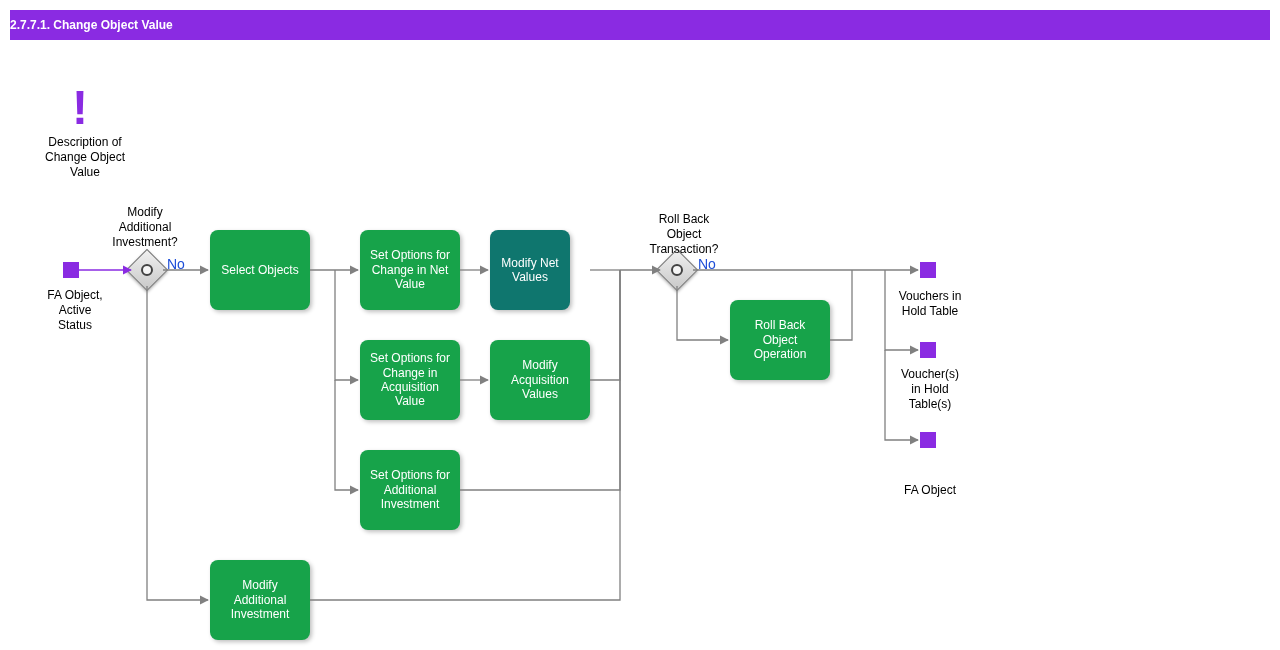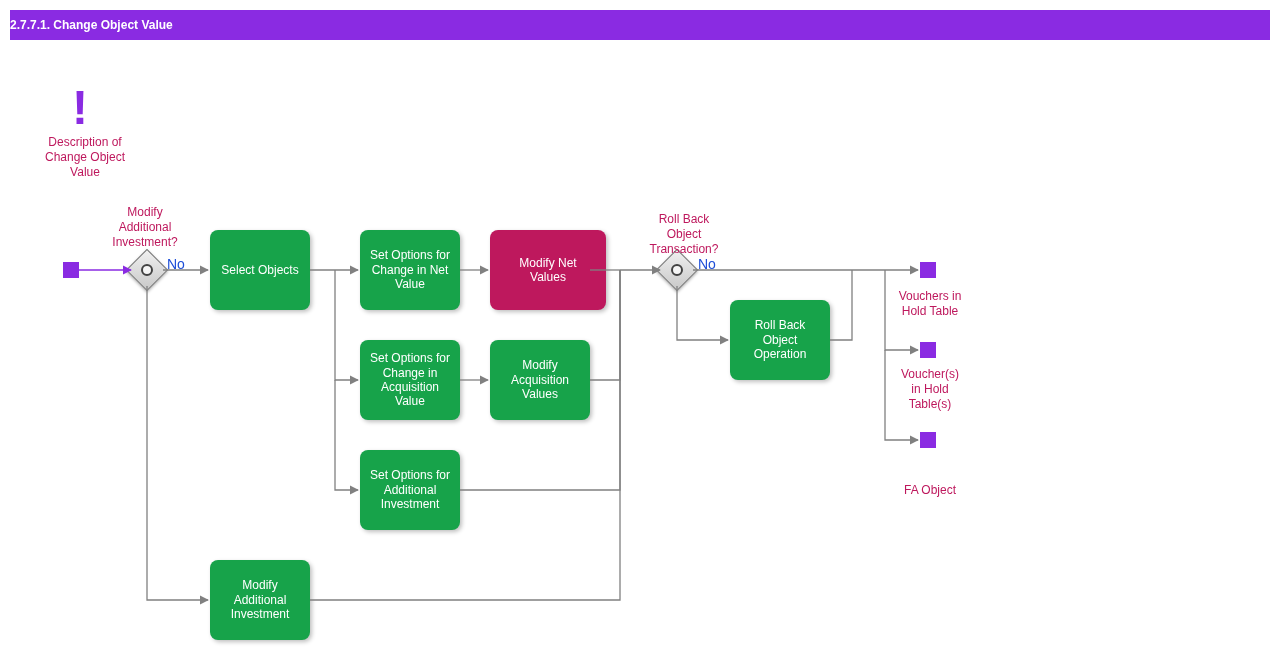--- a/index.html
+++ b/index.html
@@ -42,21 +42,21 @@
     font-size: 12px;
     padding: 6px;
     line-height: 1.2;
     box-shadow: 2px 2px 4px rgba(0,0,0,0.25);
   }
   .label {
     position: absolute;
     text-align: center;
     font-size: 12px;
     line-height: 1.25;
-    color: #be185d;
+    color: #000000;
   }
   .small-sq {
     position: absolute;
     width: 16px;
     height: 16px;
   }
   .exclaim {
     position: absolute;
     font-size: 48px;
     font-weight: 700;
@@ -108,36 +108,39 @@
   <div class="title-bar" style="background:#8a2be2;">
     <span>2.7.7.1. Change Object Value</span>
   </div>
 
   <div class="exclaim" style="left:72px; top:80px; color:#8a2be2;">!</div>
   <div class="label" style="left: 35px; top: 135px; width: 100px; white-space: pre-line;">Description of
 Change Object
 Value</div>
 
   <div class="small-sq" style="left:63px; top:262px; background:#8a2be2;"></div>
+  <div class="label" style="left: 35px; top: 288px; width: 80px; white-space: pre-line;">FA Object,
+Active
+Status</div>
 
   <div class="gateway" style="left:132px; top:255px;">
     <div class="diamond"></div>
     <div class="ring"></div>
   </div>
   <div class="label" style="left: 105px; top: 205px; width: 80px; white-space: pre-line;">Modify
 Additional
 Investment?</div>
   <div class="edge-label" style="left:167px; top:256px;">No</div>
 
   <div class="task" style="left:210px; top:230px; width:100px; height:80px; background:#17a34a;">Select Objects</div>
 
   <div class="task" style="left: 360px; top: 230px; width: 100px; height: 80px; background: rgb(23, 163, 74); white-space: pre-line;">Set Options for
 Change in Net
 Value</div>
-  <div class="task" style="left: 490px; top: 230px; width: 116px; height: 80px; background: #be185d; white-space: pre-line;">Modify Net
+  <div class="task" style="left: 490px; top: 230px; width: 80px; height: 80px; background: #0f766e; white-space: pre-line;">Modify Net
 Values</div>
 
   <div class="task" style="left: 360px; top: 340px; width: 100px; height: 80px; background: rgb(23, 163, 74); white-space: pre-line;">Set Options for
 Change in
 Acquisition
 Value</div>
   <div class="task" style="left: 490px; top: 340px; width: 100px; height: 80px; background: rgb(23, 163, 74); white-space: pre-line;">Modify
 Acquisition
 Values</div>
 

